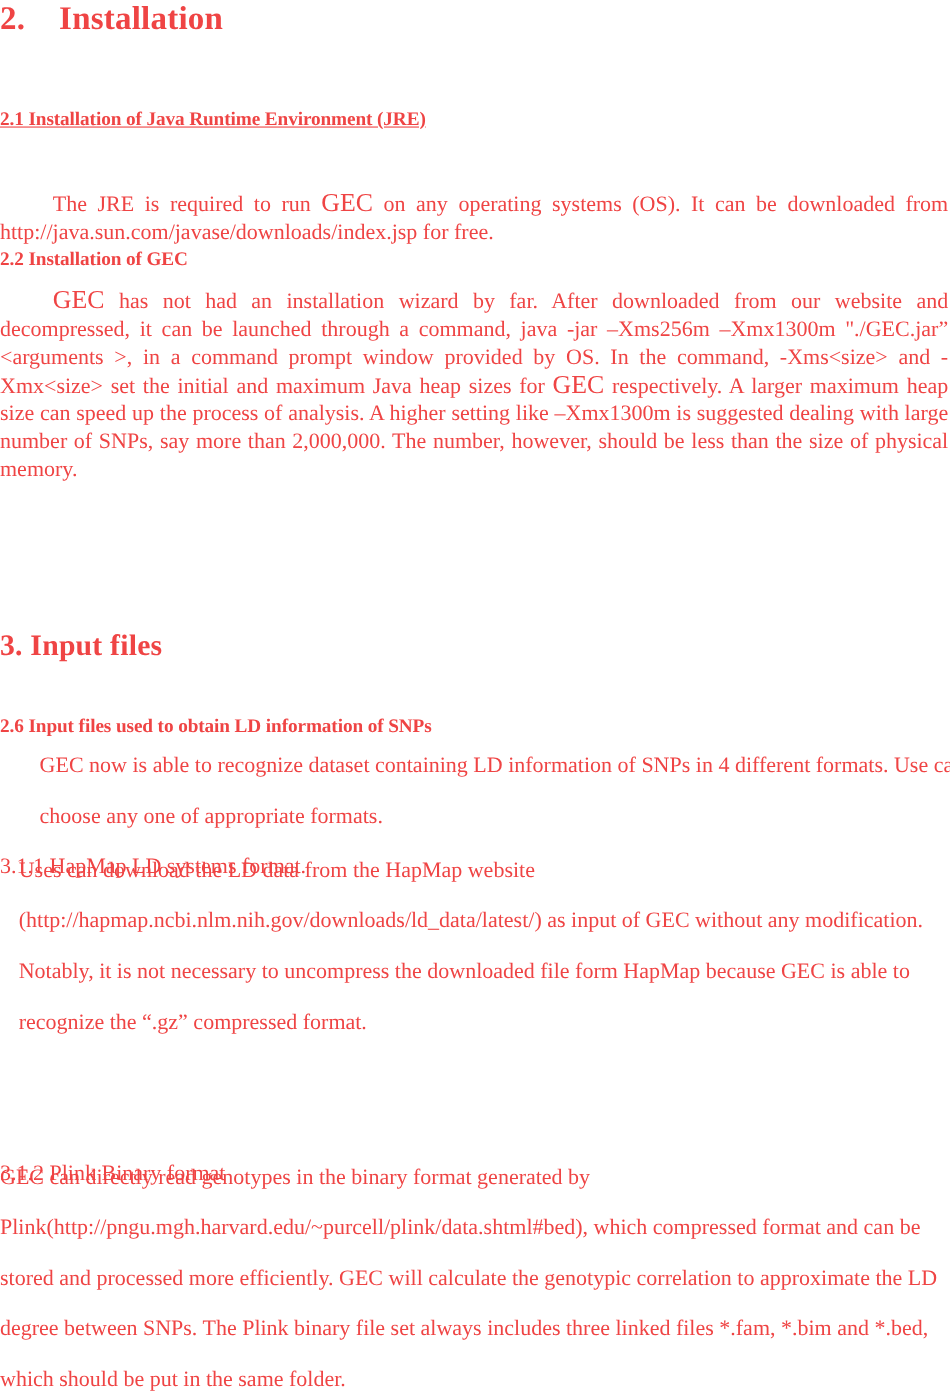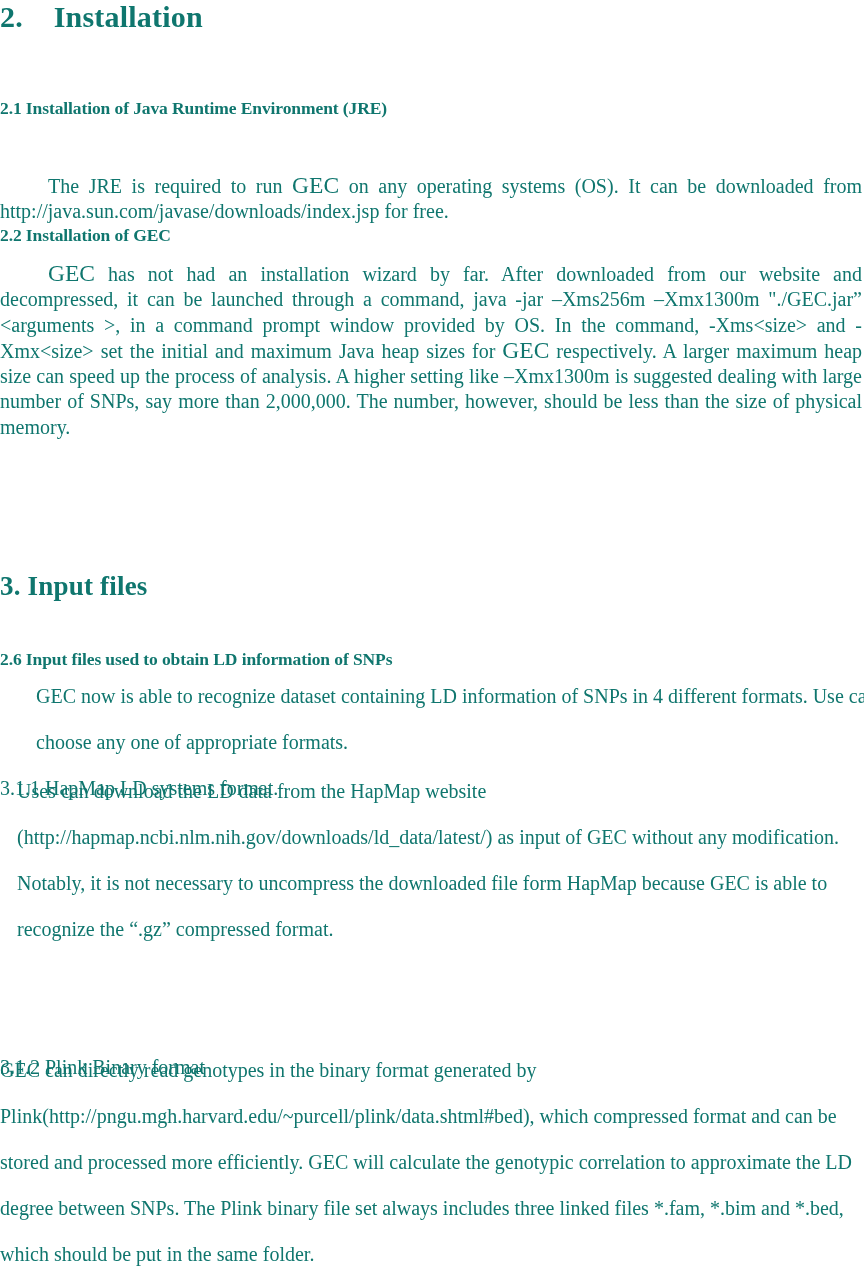--- a/index.html
+++ b/index.html
@@ -7,21 +7,21 @@
     margin: 0;
     padding: 0;
     background: #ffffff;
   }
 
   .page {
     position: relative;
     width: 864px;
     height: 1267px;
     background: #ffffff;
-    color: #0f766e;
+    color: #ef4444;
     font-family: "Liberation Serif", "DejaVu Serif", serif;
     overflow: hidden;
     -webkit-font-smoothing: antialiased;
   }
 
   
   .h1-main {
     position: absolute;
     left: 0;
     font-weight: bold;
@@ -85,21 +85,21 @@
     font-size: 23.5px;
   }
 </style>
 </head>
 <body>
 
 <div class="page">
 
   <div class="h1-main" style="top: 0px;">2.    Installation</div>
 
-  <div class="h2" style="top: 97px;">2.1 Installation of Java Runtime Environment (JRE)</div>
+  <div class="h2" style="top: 97px; text-decoration: underline;">2.1 Installation of Java Runtime Environment (JRE)</div>
 
   <div class="para-just" style="top: 134px; margin-top: 39px;"><span class="indent"></span><span>The JRE is required to run </span><span class="big">GEC</span><span> on any operating systems (OS). It can be downloaded from http://java.sun.com/javase/downloads/index.jsp for free.</span></div>
 
   <div class="h2" style="top: 224px; text-align: center;">2.2 Installation of GEC</div>
 
   <div class="para-just" style="top: 261px;"><span class="indent"></span><span class="big">GEC</span><span> has not had an installation wizard by far. After downloaded from our website and decompressed, it can be launched through a command, java -jar –Xms256m –Xmx1300m "./GEC.jar” &lt;arguments &gt;, in a command prompt window provided by OS. In the command, -Xms&lt;size&gt; and -Xmx&lt;size&gt; set the initial and maximum Java heap sizes for </span><span class="big">GEC</span><span> respectively. A larger maximum heap size can speed up the process of analysis. A higher setting like –Xmx1300m is suggested dealing with large number of SNPs, say more than 2,000,000. The number, however, should be less than the size of physical memory.</span></div>
 
   <div class="h1-main second" style="top: 570px;">3. Input files</div>
 
   <div class="h2" style="top: 648px;">2.6 Input files used to obtain LD information of SNPs</div>

